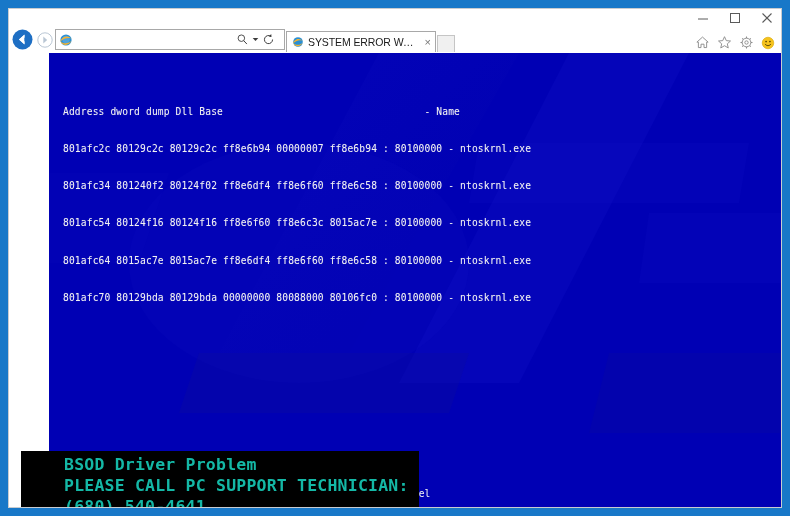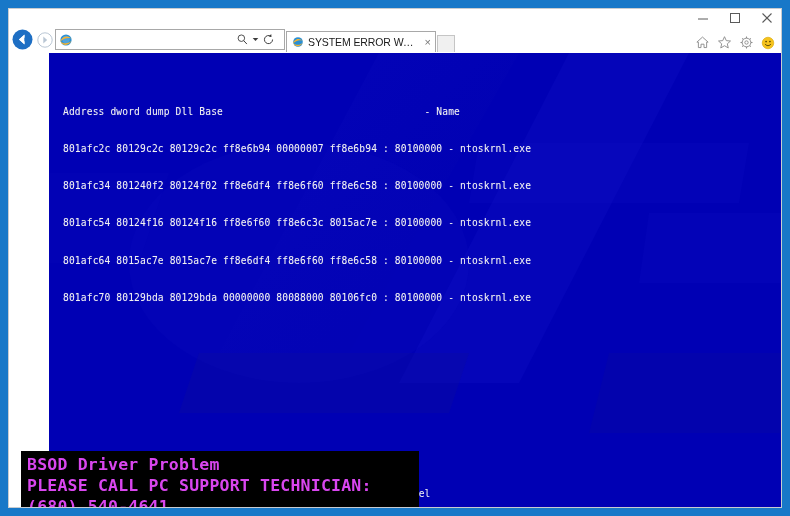--- a/index.html
+++ b/index.html
@@ -230,24 +230,25 @@
     height: 68px;
     background: #000000;
     z-index: 30;
     padding: 3px 0 0 6px;
     box-sizing: border-box;
   }
   .scam-line {
     font-family: "DejaVu Sans Mono", "Liberation Mono", monospace;
     font-size: 16.5px;
     font-weight: bold;
-    color: #d946ef;
+    color: #14b8a6;
     line-height: 21px;
     white-space: nowrap;
     letter-spacing: 0.2px;
+    margin-left: 37px;
   }
   
   #hidden-fragments {
     position: absolute;
     left: 404px;
     top: 454px;
     font-family: "DejaVu Sans Mono", "Liberation Mono", monospace;
     font-size: 9.6px;
     line-height: 12.35px;
     color: #f2f2f2;

